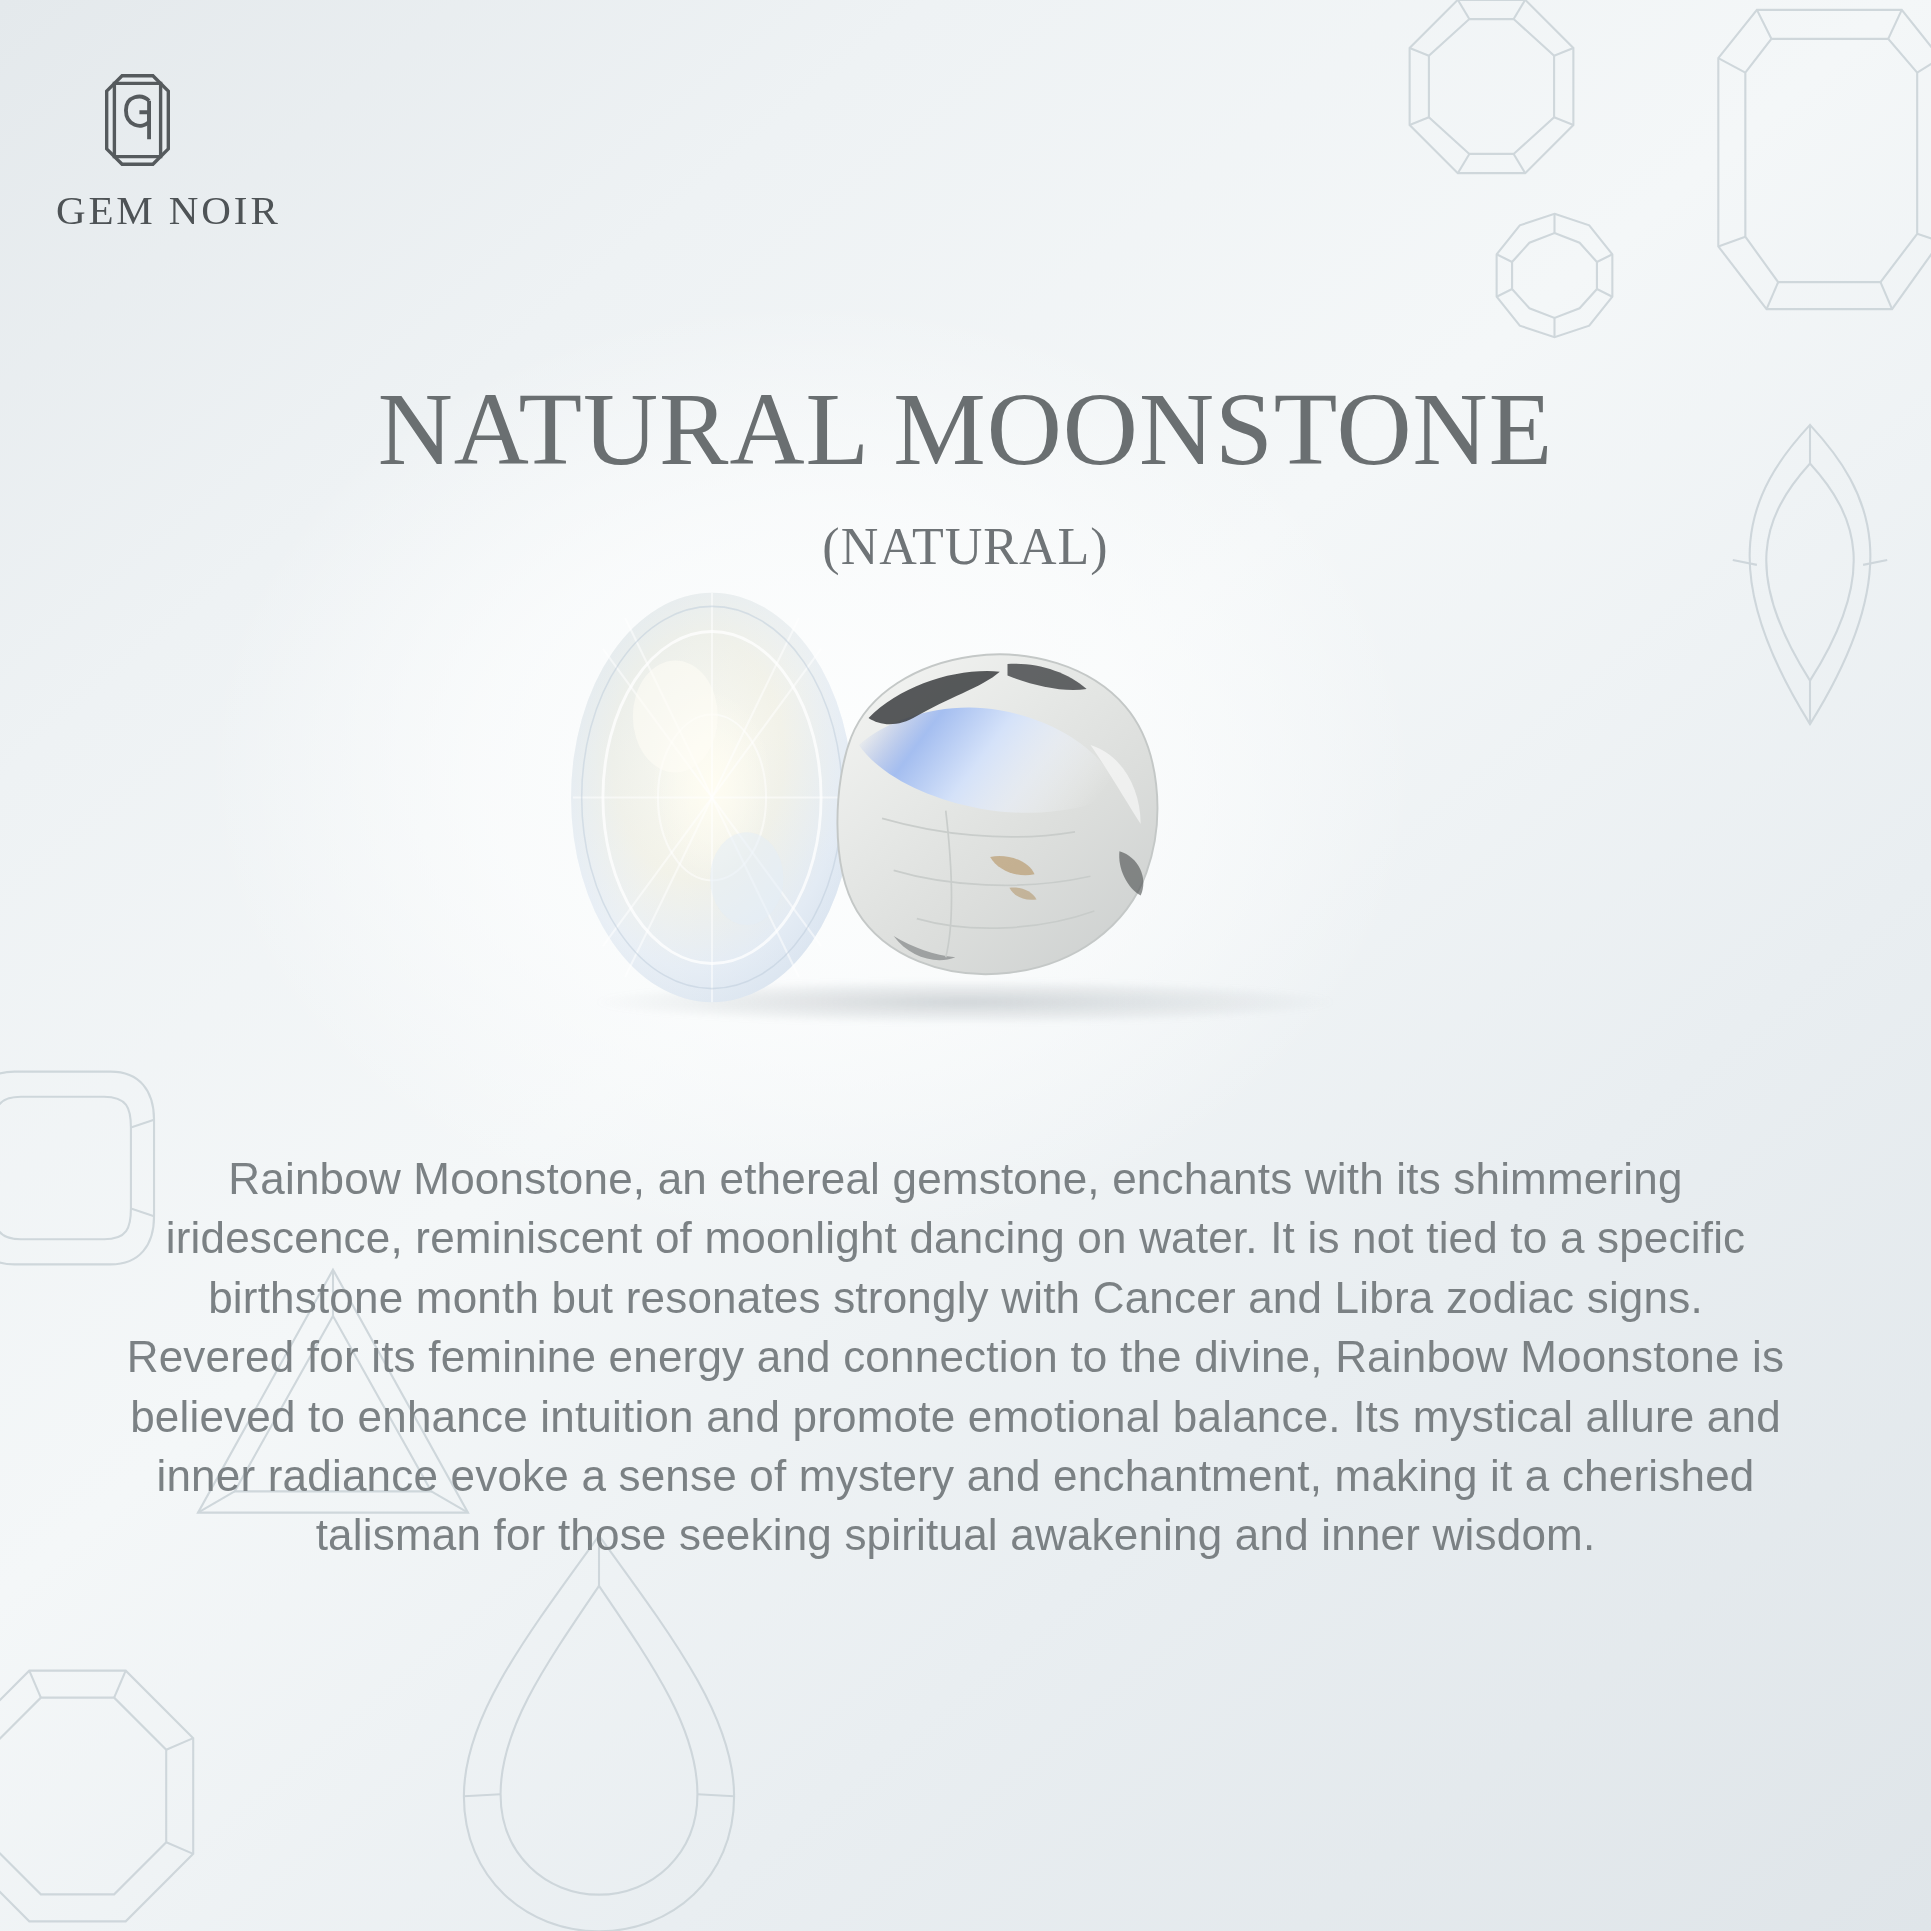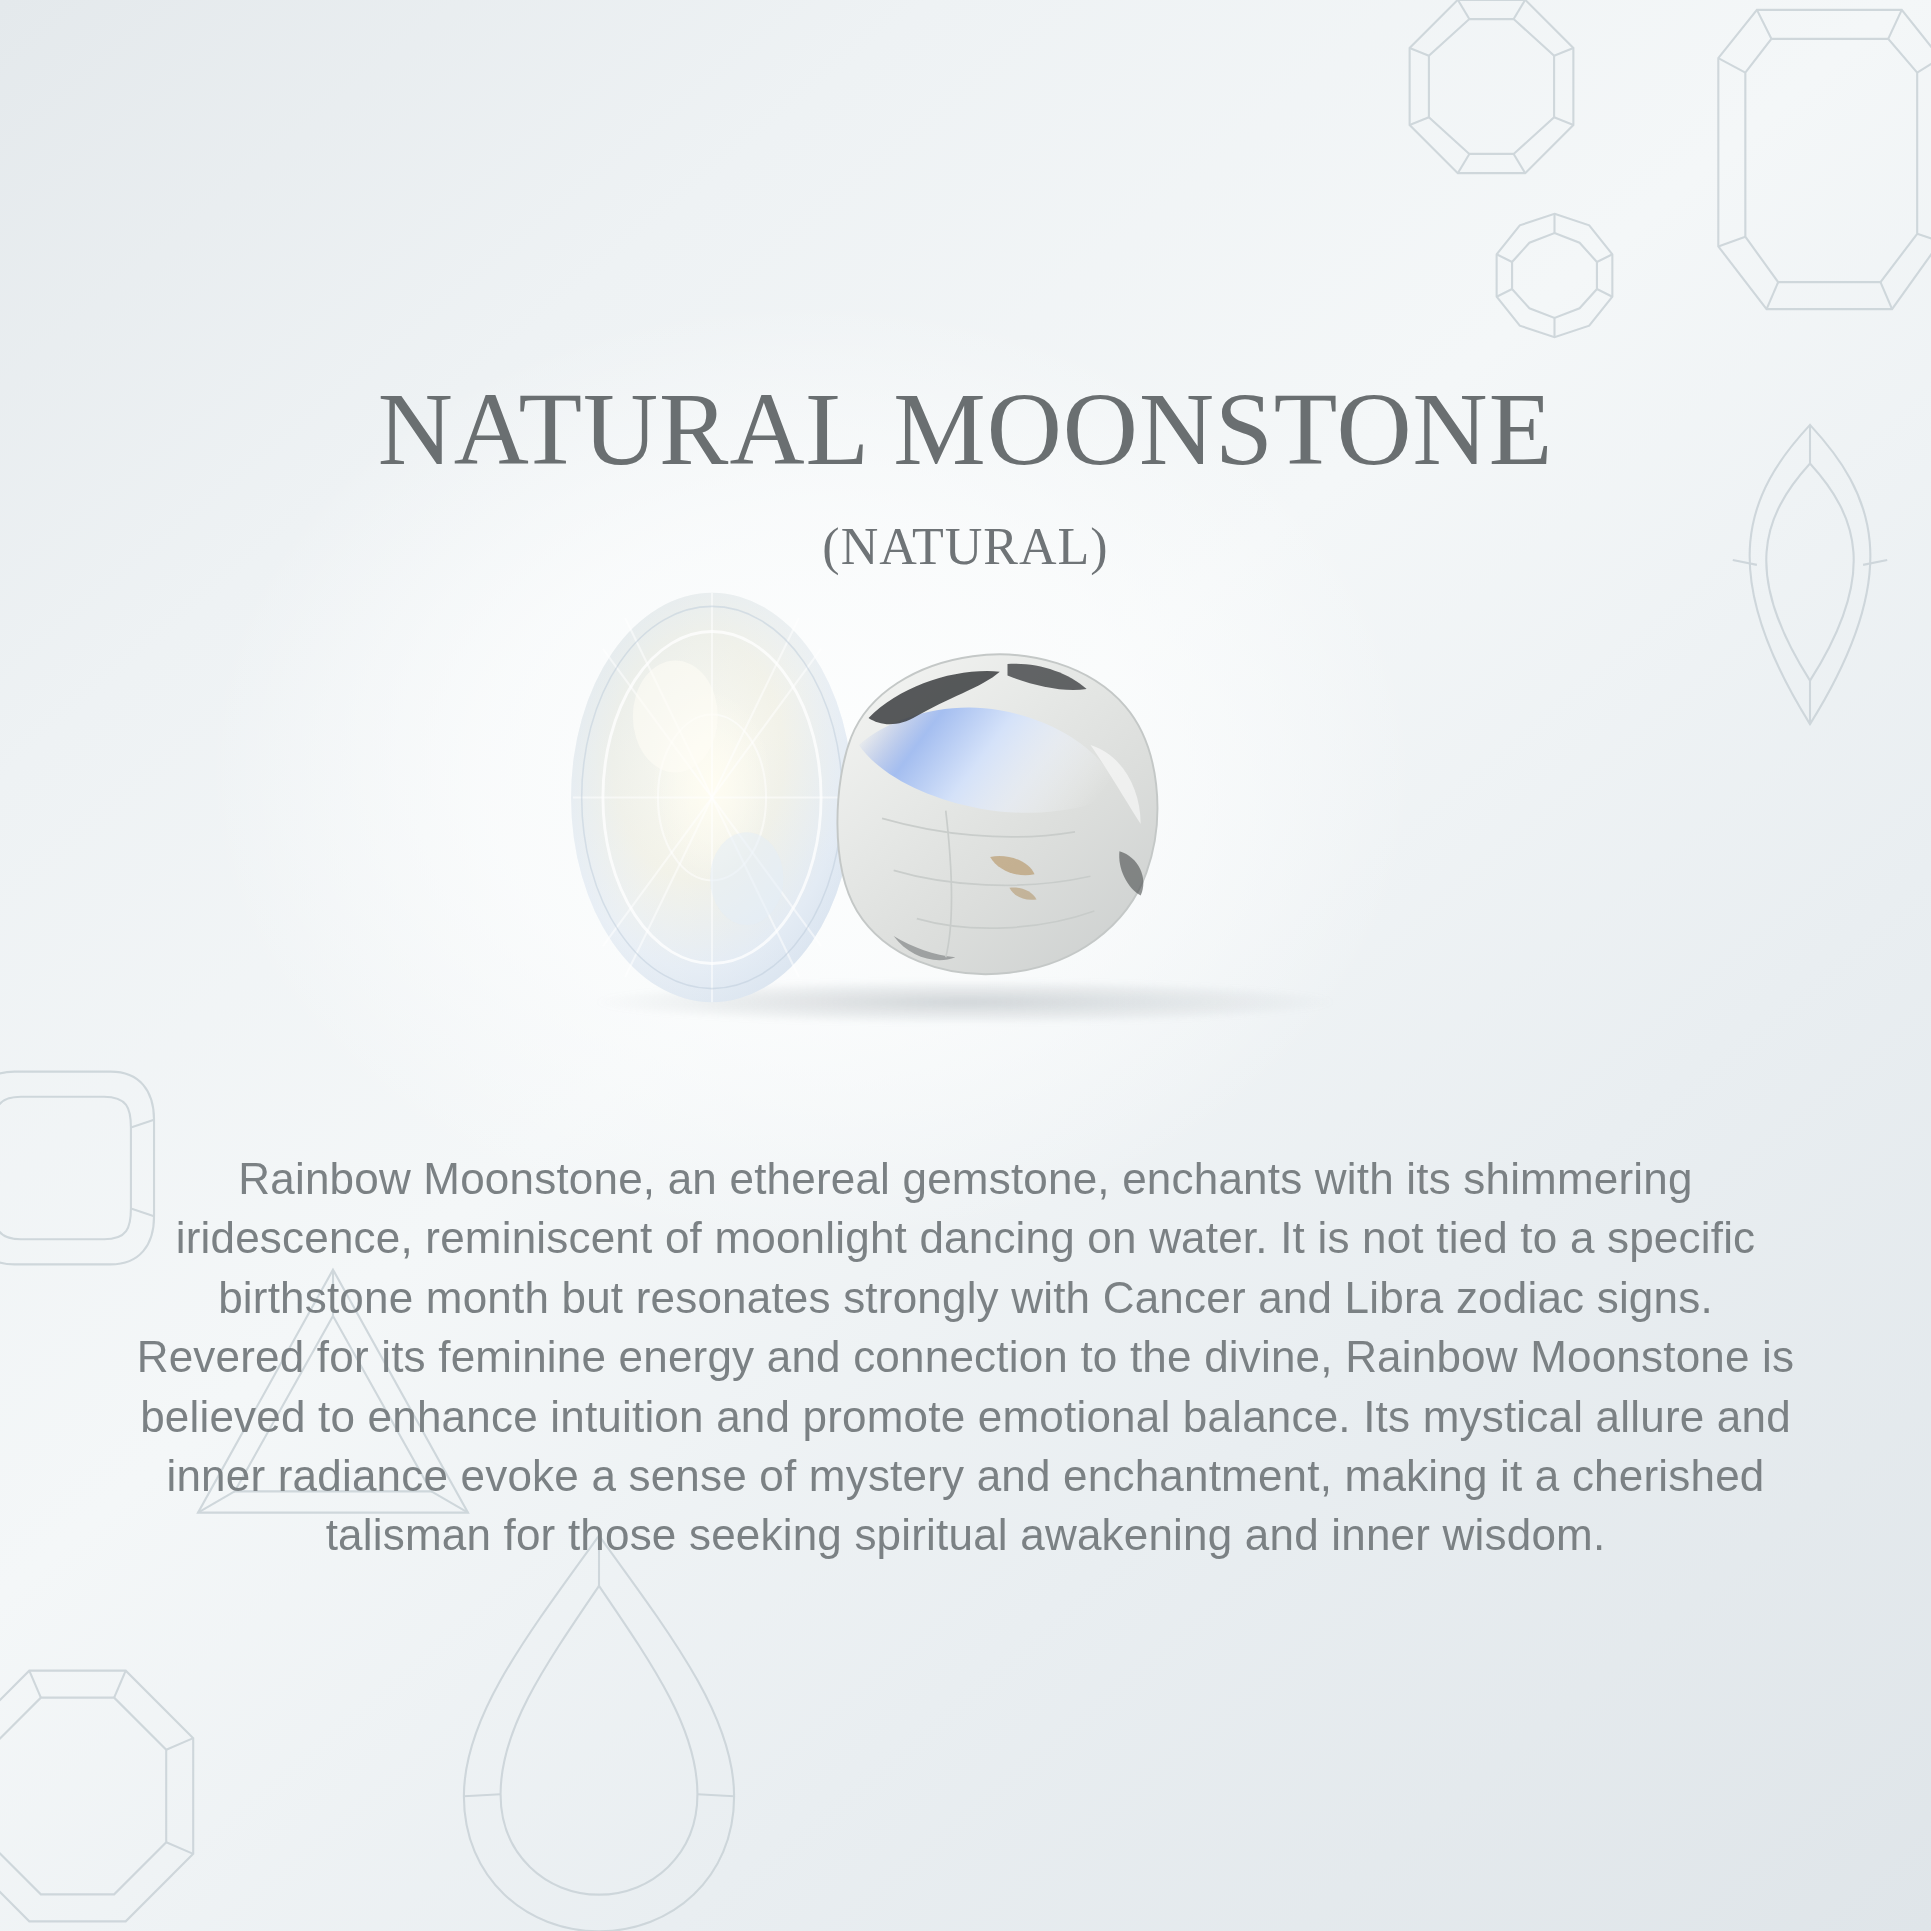--- a/index.html
+++ b/index.html
@@ -114,21 +114,21 @@
     left: 280px;
     top: 50px;
     width: 386px;
     height: 369px;
   }
 
   
   .body-copy {
     position: absolute;
     top: 1149px;
-    left: 135px;
+    left: 125px;
     width: 1661px;
     text-align: center;
     font-size: 44px;
     line-height: 1.35;
     color: #7b8184;
     font-family: "Liberation Sans", sans-serif;
     letter-spacing: 0.2px;
   }
 </style>
 </head>
@@ -209,20 +209,29 @@
 
   <svg class="deco" style="left:-48px; top:1661px; width:251px; height:270px;" viewBox="0 0 260 280">
     <polygon points="80,10 180,10 250,80 250,200 180,270 80,270 10,200 10,80"></polygon>
     <polygon points="92,38 168,38 222,92 222,188 168,242 92,242 38,188 38,92"></polygon>
     <line x1="80" y1="10" x2="92" y2="38"></line>
       <line x1="180" y1="10" x2="168" y2="38"></line>
     <line x1="250" y1="80" x2="222" y2="92"></line>
       <line x1="250" y1="200" x2="222" y2="188"></line>
   </svg>
 
+  <div class="logo-block">
+    <svg class="logo-mark" viewBox="0 0 92 108">
+      <path d="M22 16 H70 V92 H22 Z" fill="none" stroke="#555a5d" stroke-width="3.5"></path>
+      <path d="M30 8 H62 L78 24 V84 L62 100 H30 L14 84 V24 Z" fill="none" stroke="#555a5d" stroke-width="3.5"></path>
+      <path d="M58 34 C50 26, 34 29, 34 44 C34 60, 50 64, 58 56 L58 46 L48 46" fill="none" stroke="#555a5d" stroke-width="4"></path>
+      <path d="M58 34 L58 74" fill="none" stroke="#555a5d" stroke-width="4"></path>
+    </svg>
+    <div class="logo-text">GEM NOIR</div>
+  </div>
 
   <div class="title">NATURAL MOONSTONE</div>
   <div class="subtitle">(NATURAL)</div>
 
   <div class="gem-stage">
     <div class="gem-shadow"></div>
 
     <svg class="oval-gem" viewBox="0 0 300 432">
       <defs>
         <radialGradient id="ovalBody" cx="45%" cy="40%" r="72%">

